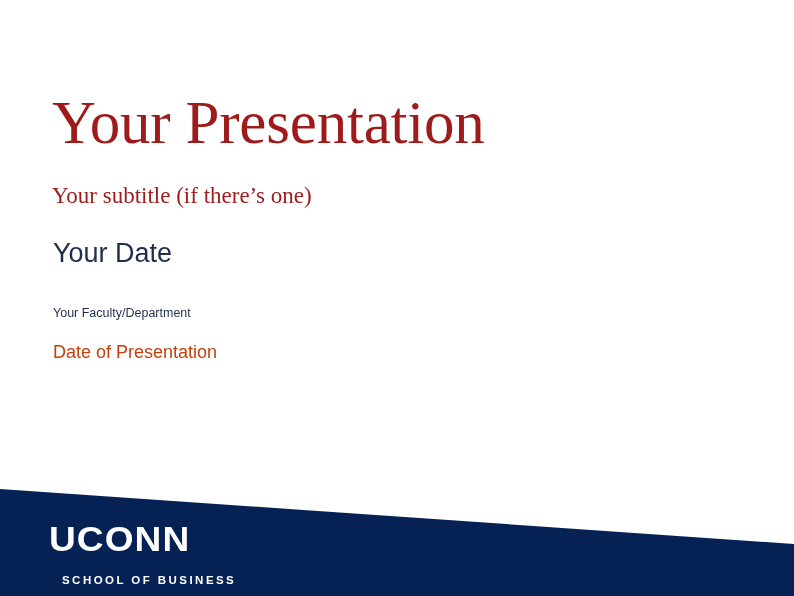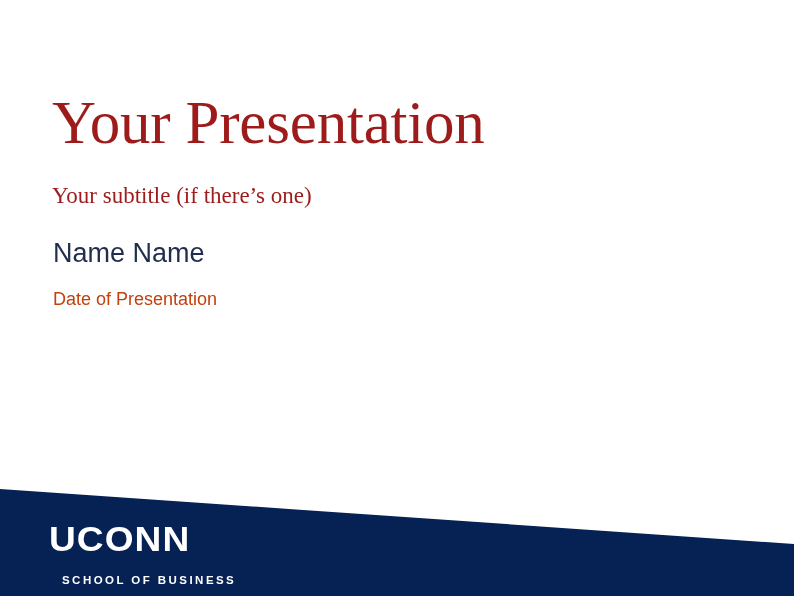--- a/index.html
+++ b/index.html
@@ -118,21 +118,22 @@
 <body>
 
 <div id="slide">
 
   <div class="title-block">
     <div class="slide-title">Your Presentation</div>
     <div class="slide-subtitle">Your subtitle (if there’s one)</div>
   </div>
 
   <div class="presenter-block">
-    <div class="presenter-name">Name Name</div>
+    <div class="presenter-name">Your Date</div>
+    <div class="presenter-dept">Your Faculty/Department</div>
     <div class="presenter-date">Date of Presentation</div>
   </div>
 
   <div class="footer-banner">
     <svg viewBox="0 0 794 596" xmlns="http://www.w3.org/2000/svg">
       <polygon points="0,489 794,544 794,596 0,596" fill="#062153"></polygon>
     </svg>
   </div>
 
   <div class="logo-lockup">

